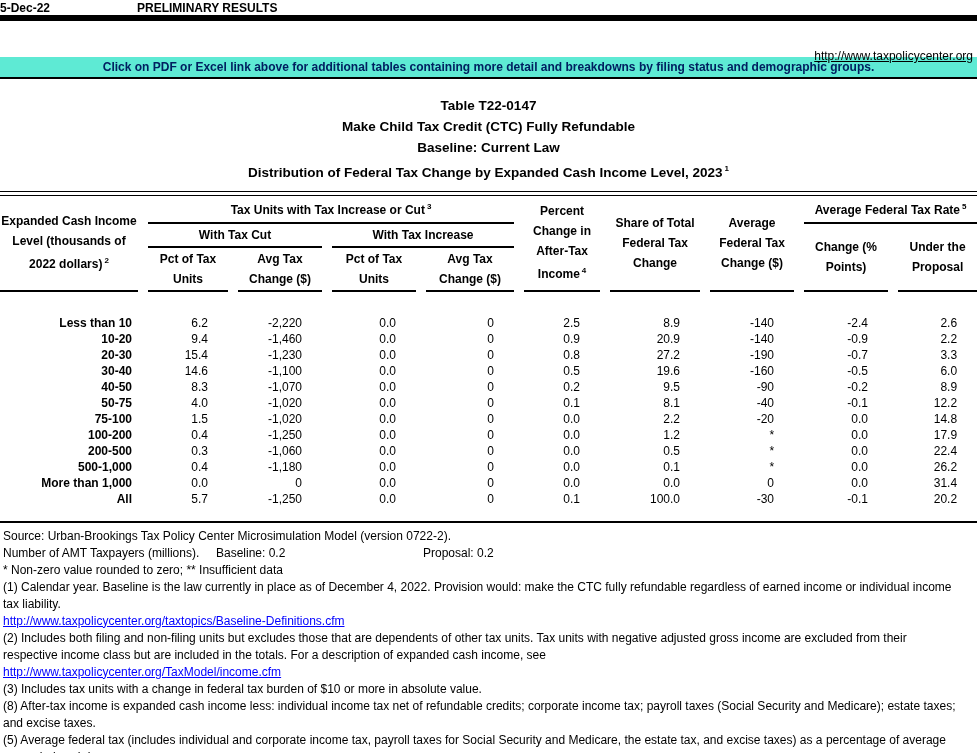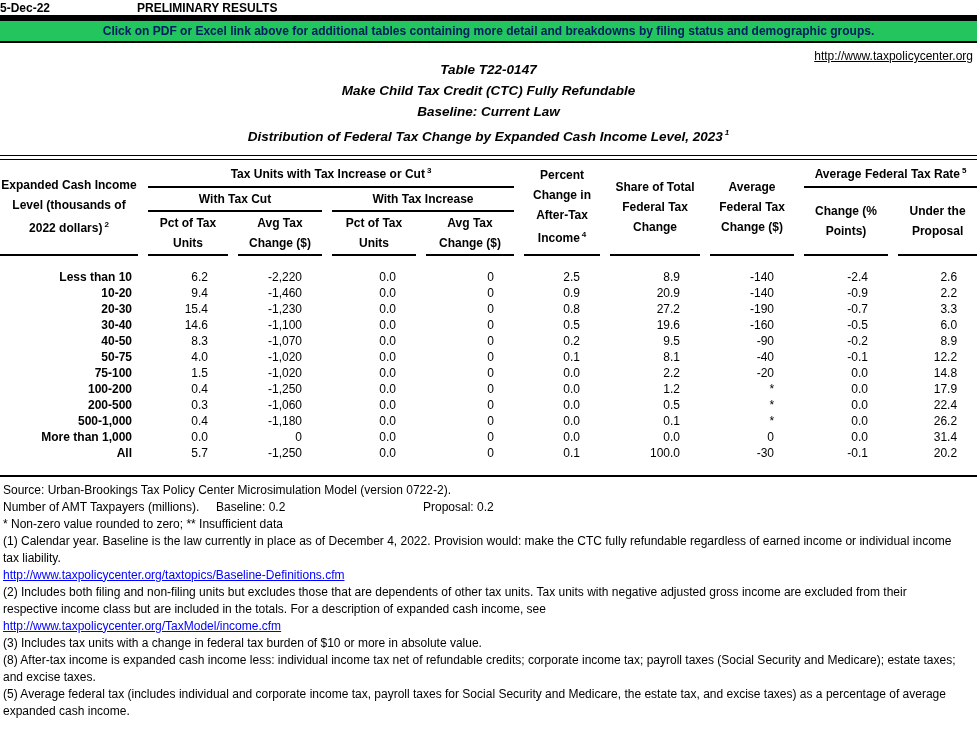--- a/index.html
+++ b/index.html
@@ -15,54 +15,54 @@
   }
   .topbar .date{font-weight:bold;width:137px;}
   .topbar .prelim{font-weight:bold;}
   .topbar .toplink{margin-left:auto;color:#000000;text-decoration:underline;margin-top:48px;}
   .banner{
     height:20px;line-height:20px;text-align:center;
     font-weight:bold;font-size:12px;
     border-bottom:2px solid #000;
   }
   .titleblock{margin-top:16px;text-align:center;font-weight:bold;
-    font-size:13.5px;line-height:21px;font-style:italic;}
+    font-size:13.5px;line-height:21px;}
   sup{font-size:8px;vertical-align:super;margin-left:2px;}
   .double-rule{margin-top:8px;height:3px;
     border-top:1.5px solid #000;border-bottom:1.5px solid #000;}
   .tablewrap{margin:0 -10px;}
   table{border-collapse:separate;border-spacing:10px 0;width:997px;table-layout:fixed;}
   th{font-weight:bold;font-size:12px;text-align:center;vertical-align:middle;
      padding:1px 0;line-height:20px;}
   .bb{border-bottom:2px solid #000;}
   .nowrap{white-space:nowrap;}
   thead tr.r1{height:28px;}
   thead tr.r2{height:22px;}
   thead tr.r3{height:40px;}
   tbody td{font-size:12px;height:16px;padding:0;line-height:16px;}
-  tbody tr:first-child td{padding-top:13px;}
+  tbody tr:first-child td{padding-top:23px;}
   td.rowlabel{font-weight:bold;text-align:right;padding-right:6px;}
   td.num{text-align:right;padding-right:20px;}
   .table-bottom-rule{border-top:2.5px solid #000;margin-top:14px;height:0;}
   .footer{padding:5px 19px 0 3px;font-size:12px;line-height:17px;}
   .footer p{margin:0;}
   .footer a{color:#0000FF;text-decoration:underline;}
   .amt-prefix{display:inline-block;width:213px;}
   .amt-baseline{display:inline-block;width:207px;}
 </style>
 </head>
 <body>
 
 <div class="topbar">
   <span class="date">5-Dec-22</span>
   <span class="prelim">PRELIMINARY RESULTS</span>
   <a class="toplink" href="#">http://www.taxpolicycenter.org</a>
 </div>
 
-<div class="banner" id="banner" style="background: #22c55e; color: rgb(0, 32, 96);">
+<div class="banner" id="banner" style="background: #5eead4; color: rgb(0, 32, 96); margin-top: 36px;">
   <span>Click on PDF or Excel link above for additional tables containing more detail and breakdowns by filing status and demographic groups.</span>
 </div>
 
 <div class="titleblock">
   <div>Table T22-0147</div>
   <div>Make Child Tax Credit (CTC) Fully Refundable</div>
   <div>Baseline: Current Law</div>
   <div><span>Distribution of Federal Tax Change by Expanded Cash Income Level, 2023</span><sup>1</sup></div>
 </div>
 

